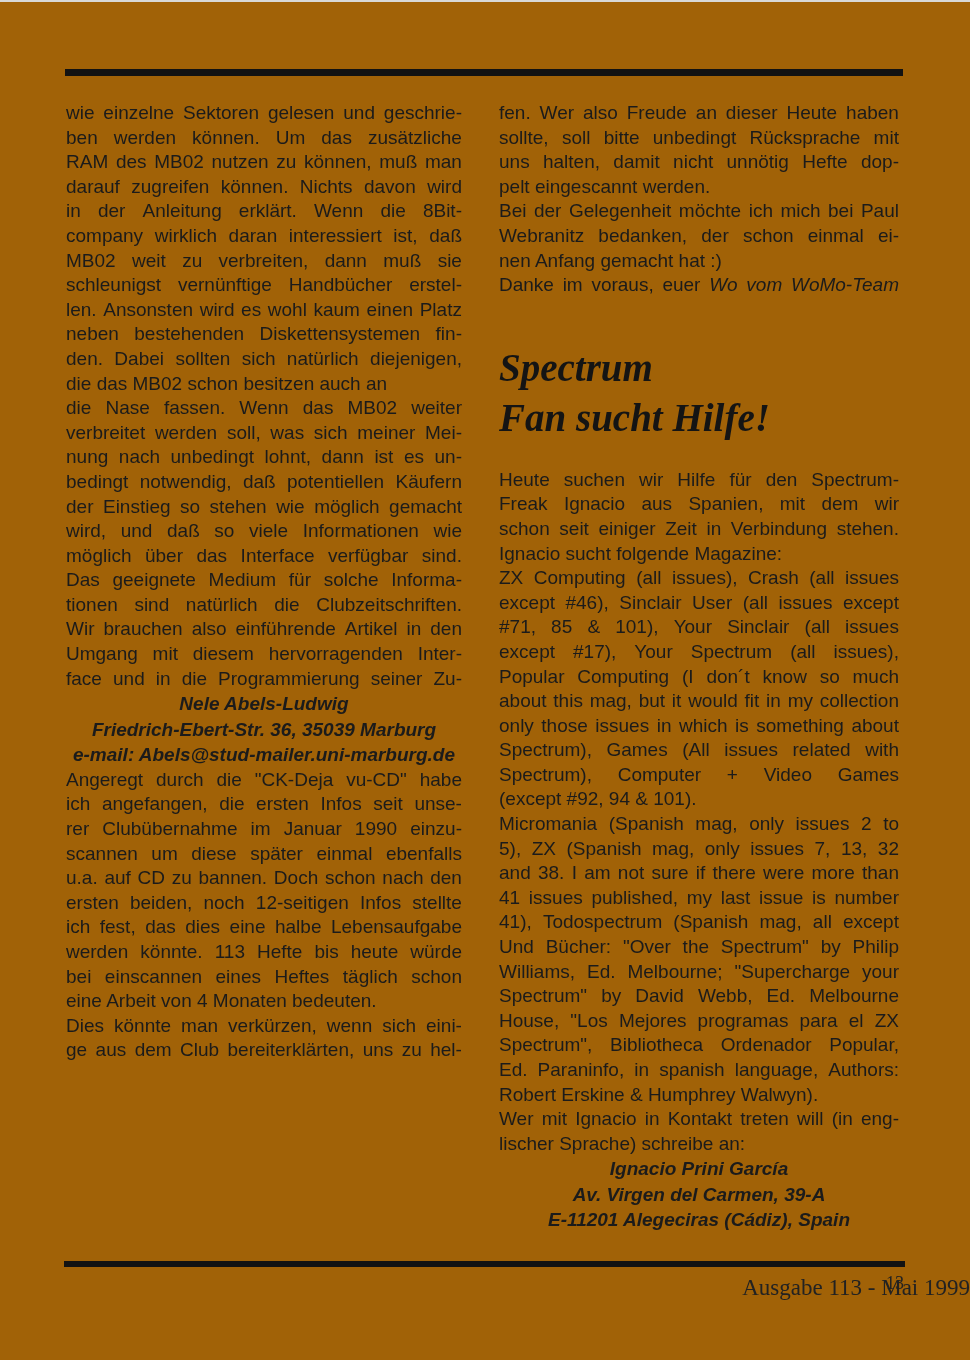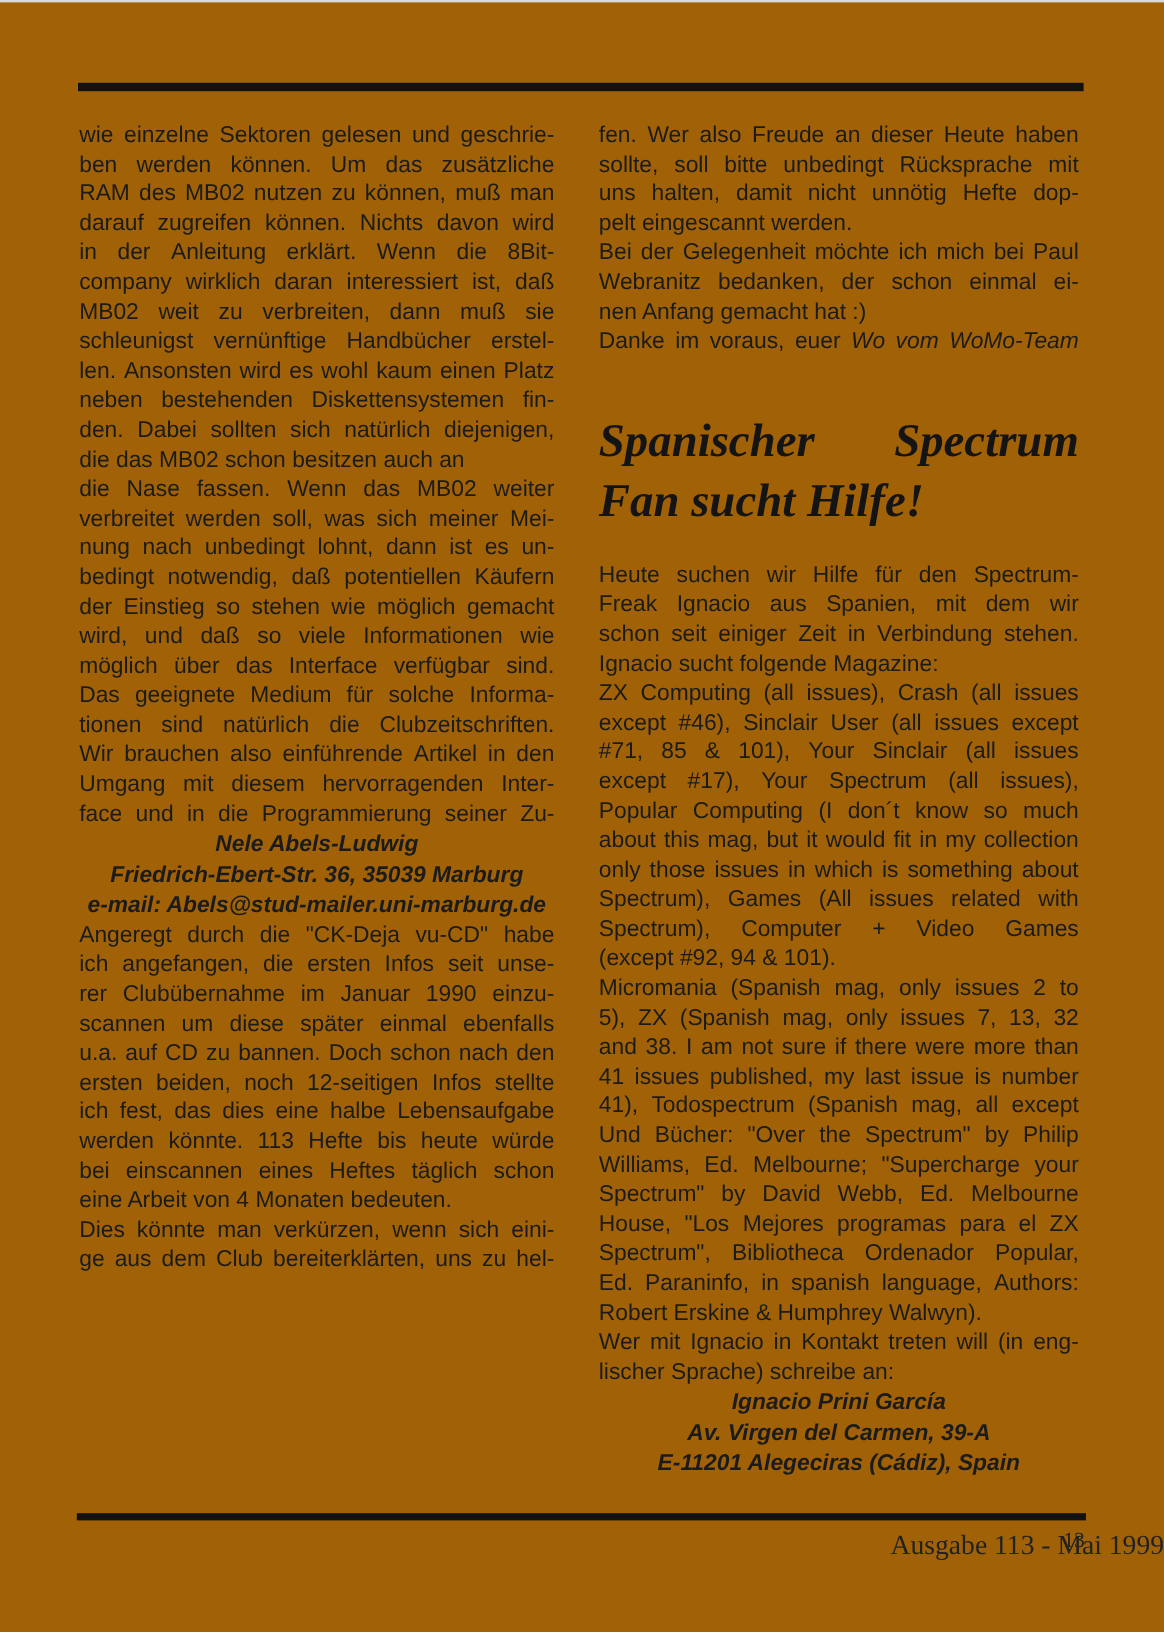--- a/index.html
+++ b/index.html
@@ -434,21 +434,20 @@
           <span>im</span>
           <span>voraus,</span>
           <span>euer</span>
           <i>Wo</i>
           <i>vom</i>
           <i>WoMo-Team</i>
         </div>
       </div>
       <div class="block heading">
         <div class="line j">
-          <span>Spanischer</span>
           <span>Spectrum</span>
         </div>
         <div class="line rg"><span>Fan sucht Hilfe!</span></div>
       </div>
       <div class="block para">
         <div class="line j">
           <span>Heute</span>
           <span>suchen</span>
           <span>wir</span>
           <span>Hilfe</span>

